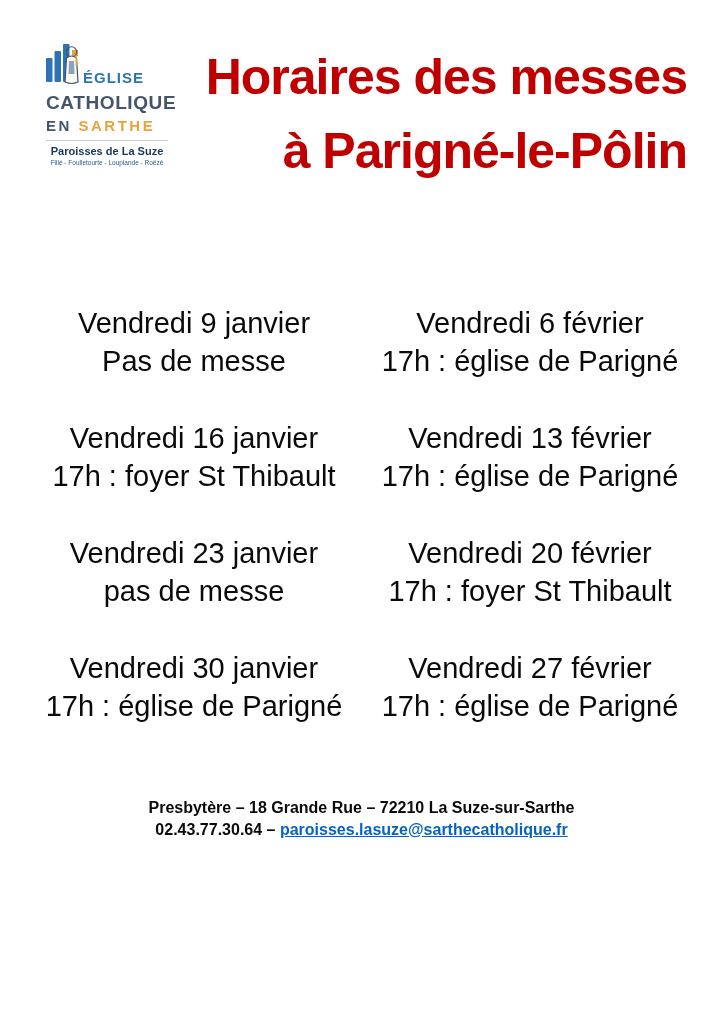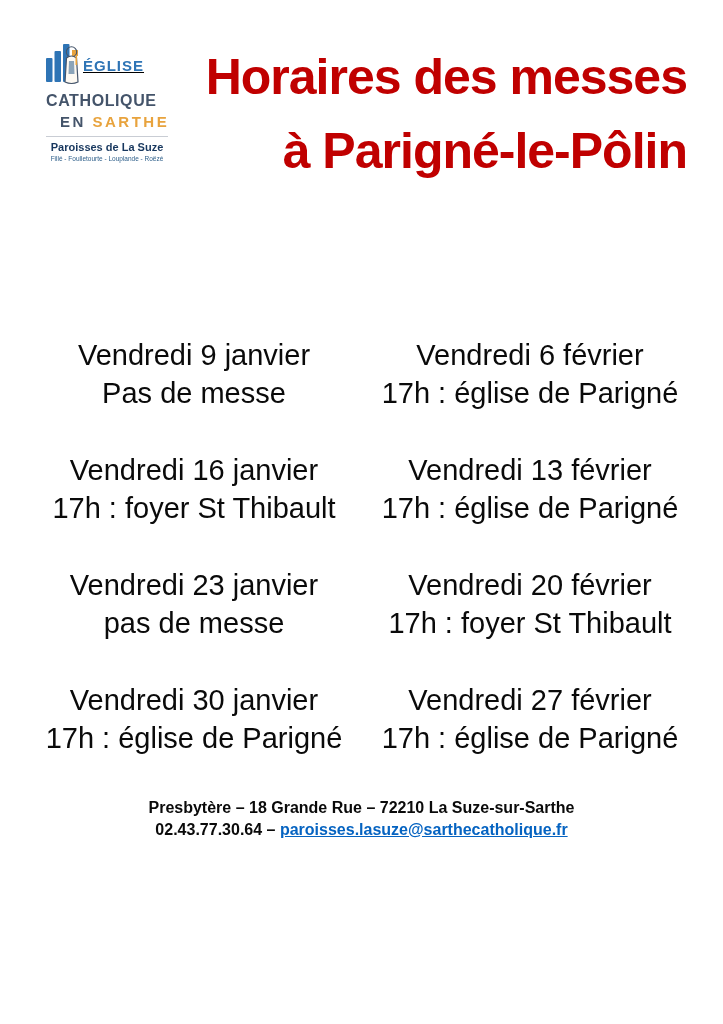--- a/index.html
+++ b/index.html
@@ -7,32 +7,32 @@
     position:relative;
     width:723px;height:1024px;
     margin:0 auto;
     background:#ffffff;
     font-family:"Liberation Sans", sans-serif;
     overflow:hidden;
   }
 
   
   .logo{position:absolute;left:46px;top:44px;width:132px;}
-  .logo-row1{display:flex;align-items:center;text-decoration:underline;}
+  .logo-row1{display:flex;align-items:flex-end;}
   .logo-icon{width:34px;height:46px;flex:0 0 auto;}
   .logo-eglise{
     font-size:15px;font-weight:700;color:#2E74B5;
     letter-spacing:1px;margin:0 0 4px 3px;
   }
   .logo-catholique{
-    font-size:16px;font-weight:700;color:#44546A;
+    font-size:19px;font-weight:700;color:#44546A;
     letter-spacing:0.6px;margin-top:2px;
   }
   .logo-ensarthe{
-    font-size:15px;font-weight:700;letter-spacing:2.5px;margin-top:3px;margin-left:14px;
+    font-size:15px;font-weight:700;letter-spacing:2.5px;margin-top:3px;
   }
   .logo-ensarthe .en{color:#44546A;}
   .logo-ensarthe .sarthe{color:#E8A33D;}
   .logo-divider{width:122px;height:1px;background:#C9CDD4;margin:6px 0 4px 0;}
   .logo-parish{
     width:122px;text-align:center;
     font-size:11px;font-weight:700;color:#17375E;
   }
   .logo-towns{
     width:122px;text-align:center;white-space:nowrap;
@@ -47,21 +47,21 @@
   .title-line{
     font-weight:700;font-size:50px;line-height:74px;
     letter-spacing:-1px;white-space:nowrap;
   }
   .title-year{
     font-weight:700;font-size:29px;line-height:36px;margin-top:2px;
   }
 
   
   .schedule{
-    position:absolute;left:28px;top:336px;width:668px;
+    position:absolute;left:28px;top:304px;width:668px;
     display:grid;grid-template-columns:1fr 1fr;column-gap:4px;row-gap:39px;
   }
   .entry{
     text-align:center;color:#0a0a0a;
     font-size:29px;line-height:38px;font-weight:400;
     white-space:nowrap;
   }
 
   
   .footer{

